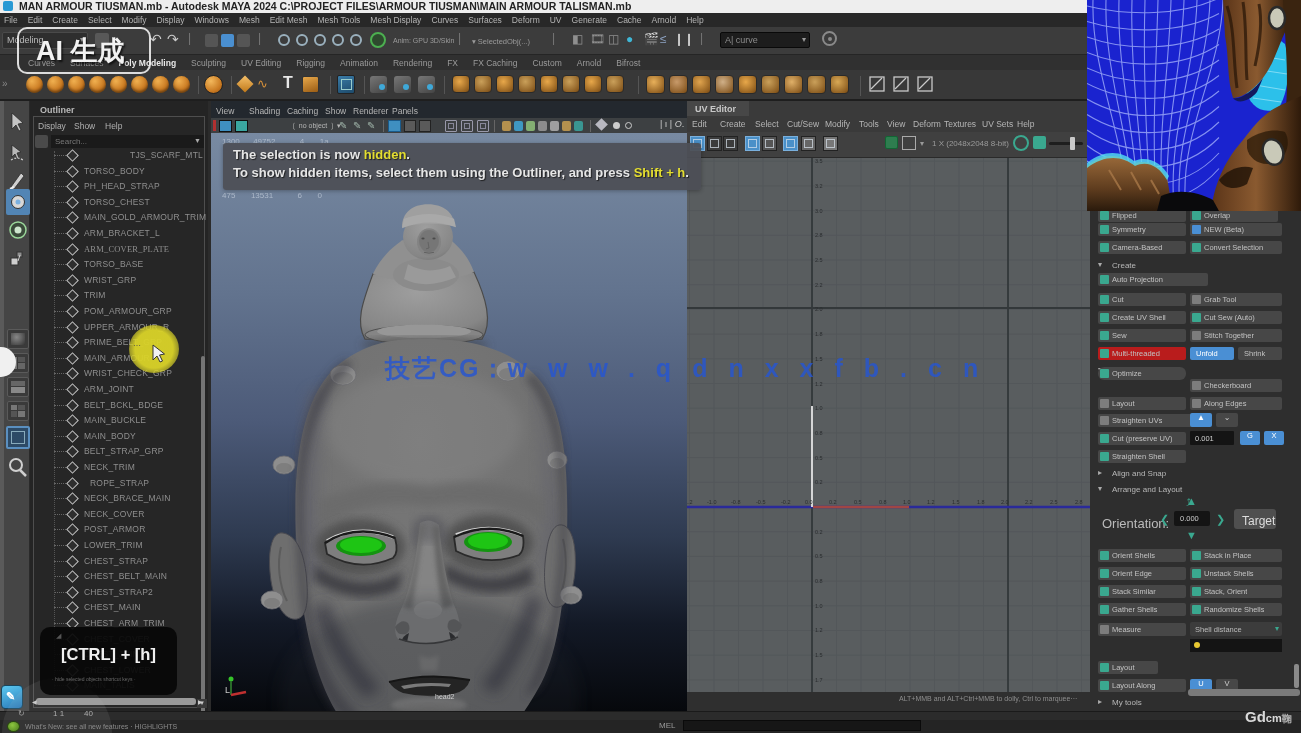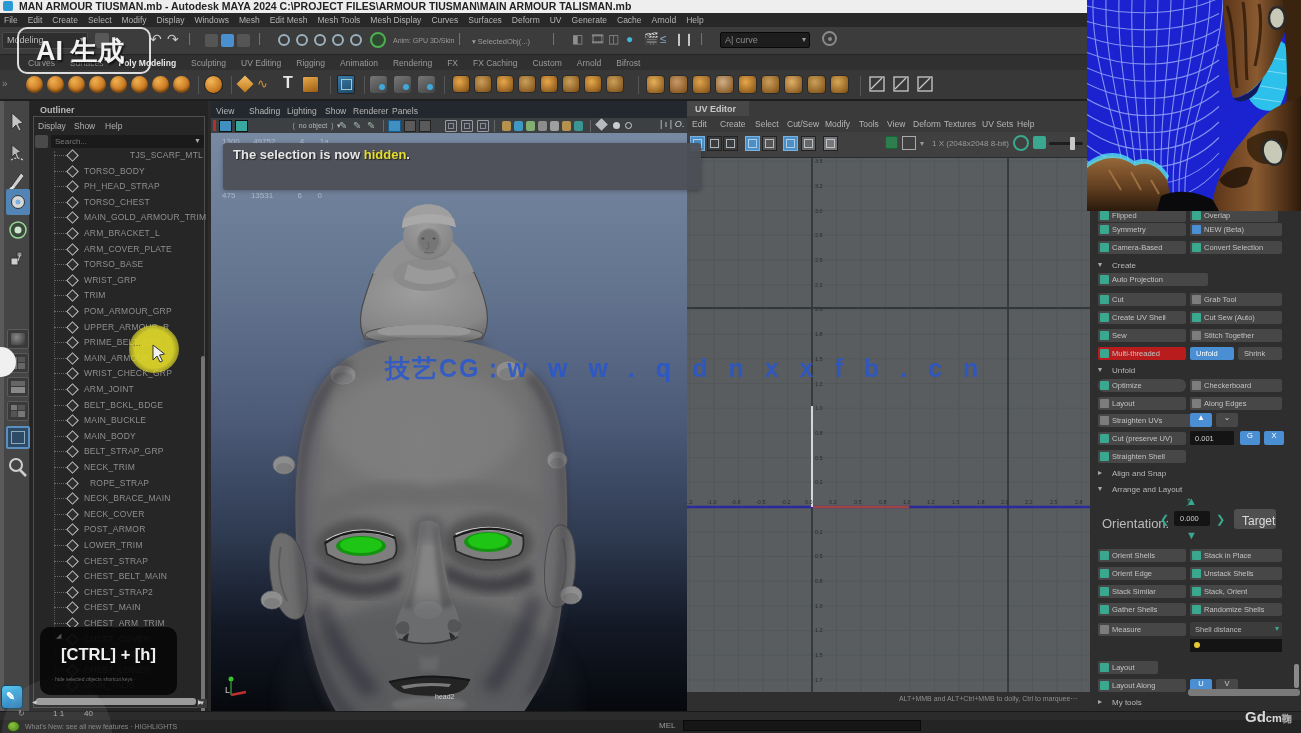--- a/index.html
+++ b/index.html
@@ -229,21 +229,21 @@
       <div style="position:absolute;left:38px;top:96.79999999999998px;width:9px;height:9px;background:#2e2e2e;border:1px solid #c0c0c0;transform:rotate(45deg);"></div>
       <div style="position:absolute;left:54px;top:95.79999999999998px;font-size:8.5px;color:#8f8f8f;letter-spacing:0.2px;">TORSO_CHEST</div>
       <div style="position:absolute;left:24px;top:116.39999999999998px;width:14px;height:1px;border-top:1px dotted #666;"></div>
       <div style="position:absolute;left:38px;top:112.39999999999998px;width:9px;height:9px;background:#2e2e2e;border:1px solid #c0c0c0;transform:rotate(45deg);"></div>
       <div style="position:absolute;left:54px;top:111.39999999999998px;font-size:8.5px;color:#8f8f8f;letter-spacing:0.2px;">MAIN_GOLD_ARMOUR_TRIM</div>
       <div style="position:absolute;left:24px;top:131.99999999999997px;width:14px;height:1px;border-top:1px dotted #666;"></div>
       <div style="position:absolute;left:38px;top:127.99999999999997px;width:9px;height:9px;background:#2e2e2e;border:1px solid #c0c0c0;transform:rotate(45deg);"></div>
       <div style="position:absolute;left:54px;top:126.99999999999997px;font-size:8.5px;color:#8f8f8f;letter-spacing:0.2px;">ARM_BRACKET_L</div>
       <div style="position:absolute;left:24px;top:147.59999999999997px;width:14px;height:1px;border-top:1px dotted #666;"></div>
       <div style="position:absolute;left:38px;top:143.59999999999997px;width:9px;height:9px;background:#2e2e2e;border:1px solid #c0c0c0;transform:rotate(45deg);"></div>
-      <div style="position:absolute;left:54px;top:142.59999999999997px;font-size:8.5px;color:#8f8f8f;letter-spacing:0.2px;">ARM_COVER_PLATE</div>
+      <div style="position:absolute;left:54px;top:142.59999999999997px;font-size:8.5px;color:#8f8f8f;letter-spacing:0.2px;font-family:Liberation Serif, serif;">ARM_COVER_PLATE</div>
       <div style="position:absolute;left:24px;top:163.19999999999996px;width:14px;height:1px;border-top:1px dotted #666;"></div>
       <div style="position:absolute;left:38px;top:159.19999999999996px;width:9px;height:9px;background:#2e2e2e;border:1px solid #c0c0c0;transform:rotate(45deg);"></div>
       <div style="position:absolute;left:54px;top:158.19999999999996px;font-size:8.5px;color:#8f8f8f;letter-spacing:0.2px;">TORSO_BASE</div>
       <div style="position:absolute;left:24px;top:178.79999999999995px;width:14px;height:1px;border-top:1px dotted #666;"></div>
       <div style="position:absolute;left:38px;top:174.79999999999995px;width:9px;height:9px;background:#2e2e2e;border:1px solid #c0c0c0;transform:rotate(45deg);"></div>
       <div style="position:absolute;left:54px;top:173.79999999999995px;font-size:8.5px;color:#8f8f8f;letter-spacing:0.2px;">WRIST_GRP</div>
       <div style="position:absolute;left:24px;top:194.39999999999995px;width:14px;height:1px;border-top:1px dotted #666;"></div>
       <div style="position:absolute;left:38px;top:190.39999999999995px;width:9px;height:9px;background:#2e2e2e;border:1px solid #c0c0c0;transform:rotate(45deg);"></div>
       <div style="position:absolute;left:54px;top:189.39999999999995px;font-size:8.5px;color:#8f8f8f;letter-spacing:0.2px;">TRIM</div>
       <div style="position:absolute;left:24px;top:209.99999999999994px;width:14px;height:1px;border-top:1px dotted #666;"></div>
@@ -324,21 +324,21 @@
       <div style="position:absolute;left:24px;top:50px;width:1px;height:540px;border-left:1px dotted #555;"></div>
       <div style="position:absolute;left:171px;top:255px;width:4px;height:436px;background:#757575;border-radius:3px;"></div>
       <div style="position:absolute;left:167px;top:598px;width:10px;height:9px;background:#3a3a3a;color:#ccc;font-size:7px;text-align:center;">▾</div>
       <div style="position:absolute;left:6px;top:597px;width:160px;height:7px;background:#9a9a9a;border-radius:3px;"></div>
       <div style="position:absolute;left:2px;top:597px;font-size:6px;color:#ccc;">◀</div>
       <div style="position:absolute;left:168px;top:597px;font-size:6px;color:#ccc;">▶</div>
     </div>
     <div class="abs" style="left:211px;top:101px;width:476px;height:610px;background:#23282e;">
       <div style="position:absolute;left:5px;top:5px;font-size:8.5px;color:#b5b5b5;">View</div>
       <div style="position:absolute;left:38px;top:5px;font-size:8.5px;color:#b5b5b5;">Shading</div>
-      <div style="position:absolute;left:76px;top:5px;font-size:8.5px;color:#b5b5b5;">Lighting</div>
+      <div style="position:absolute;left:76px;top:5px;font-size:8.5px;color:#b5b5b5;">Caching</div>
       <div style="position:absolute;left:114px;top:5px;font-size:8.5px;color:#b5b5b5;">Show</div>
       <div style="position:absolute;left:142px;top:5px;font-size:8.5px;color:#b5b5b5;">Renderer</div>
       <div style="position:absolute;left:181px;top:5px;font-size:8.5px;color:#b5b5b5;">Panels</div>
       <div style="position:absolute;left:0px;top:17px;width:476px;height:15px;background:#3d4042;"></div>
       <div style="position:absolute;left:2px;top:19px;width:3px;height:11px;background:#b03030;"></div>
       <div style="position:absolute;left:8px;top:19px;width:13px;height:12px;background:#3f8fc0;border:1px solid #111;"></div>
       <div style="position:absolute;left:24px;top:19px;width:13px;height:12px;background:#3aa6a0;border:1px solid #111;"></div>
       <div style="position:absolute;left:80px;top:21px;font-size:7px;color:#b8b8b8;">❲ no object ❳ ▾</div>
       <div style="position:absolute;left:128px;top:19px;font-size:10px;color:#9fb3a8;transform:rotate(0deg);">✎</div>
       <div style="position:absolute;left:142px;top:19px;font-size:10px;color:#9fb3a8;transform:rotate(0deg);">✎</div>
@@ -692,21 +692,21 @@
       <div style="position:absolute;left:100px;top:246px;width:44px;height:13px;background:#4a8fd4;border-radius:2px;">
         <span style="position:absolute;left:6px;top:2px;font-size:7.5px;color:#fff;">Unfold</span>
       </div>
       <div style="position:absolute;left:148px;top:246px;width:44px;height:13px;background:#474747;border-radius:2px;">
         <span style="position:absolute;left:6px;top:2px;font-size:7.5px;color:#c2c2c2;">Shrink</span>
       </div>
       <div style="position:absolute;left:0px;top:263px;width:205px;height:12px;">
         <span style="position:absolute;left:8px;top:1px;font-size:8px;color:#aaa;">▾</span>
         <span style="position:absolute;left:22px;top:1.5px;font-size:8px;color:#b8b8b8;white-space:nowrap;">Unfold</span>
       </div>
-      <div style="position:absolute;left:8px;top:278px;width:88px;height:13px;background:#474747;border-radius:6px;">
+      <div style="position:absolute;left:8px;top:266px;width:88px;height:13px;background:#474747;border-radius:6px;">
         <div style="position:absolute;left:2px;top:2px;width:9px;height:9px;background:#3aa88f;border-radius:1px;"></div>
         <span style="position:absolute;left:14px;top:2px;font-size:7.5px;color:#c2c2c2;white-space:nowrap;overflow:hidden;max-width:72px;display:inline-block;">Optimize</span>
       </div>
       <div style="position:absolute;left:100px;top:278px;width:92px;height:13px;background:#474747;border-radius:2px;">
         <div style="position:absolute;left:2px;top:2px;width:9px;height:9px;background:#7d7d7d;border-radius:1px;"></div>
         <span style="position:absolute;left:14px;top:2px;font-size:7.5px;color:#c2c2c2;white-space:nowrap;overflow:hidden;max-width:76px;display:inline-block;">Checkerboard</span>
       </div>
       <div style="position:absolute;left:8px;top:296px;width:88px;height:13px;background:#474747;border-radius:2px;">
         <div style="position:absolute;left:2px;top:2px;width:9px;height:9px;background:#7d7d7d;border-radius:1px;"></div>
         <span style="position:absolute;left:14px;top:2px;font-size:7.5px;color:#c2c2c2;white-space:nowrap;overflow:hidden;max-width:72px;display:inline-block;">Layout</span>
@@ -877,20 +877,21 @@
         <ellipse cx="190" cy="18" rx="8" ry="11" fill="#c9c9b8" stroke="#2a2a2a" stroke-width="2.5"></ellipse>
         <path d="M132,180 C140,170 154,164 166,168 L160,184 C150,190 138,190 132,180 Z" fill="#1e1206" opacity="0.8"></path>
         <path d="M0,166 C16,152 34,154 46,164 C60,158 74,166 80,178 L86,211 L0,211 Z" fill="url(#armg2)"></path>
         <path d="M0,163 C17,149 35,151 47,161 C61,155 75,163 82,176 L80,180 C72,166 60,160 48,166 C36,156 18,154 0,168 Z" fill="#55e0f0" opacity="0.8"></path>
         <path d="M22,170 l12,20 M44,172 l10,18 M64,180 l8,14" stroke="#a87848" stroke-width="2" opacity="0.8"></path>
         <path d="M74,196 C90,188 112,192 126,200 L132,211 L70,211 Z" fill="#0a0a0c"></path>
       </svg></div>
     <div class="abs" style="left:385px;top:352px;font-size:25px;font-weight:bold;color:rgba(38,86,210,0.82);letter-spacing:2px;white-space:nowrap;">技艺CG：<span style="letter-spacing:21px;">www.qdnxxfb.cn</span></div>
     <div class="abs" style="left:223px;top:143px;width:478px;height:47px;background:rgba(76,79,86,0.94);border-radius:3px;box-shadow:0 1px 4px rgba(0,0,0,0.3);"></div>
     <div class="abs" style="left:233px;top:147px;font-size:13px;font-weight:bold;color:#e6e6e6;text-shadow:1px 1px 1px rgba(20,20,20,0.8);white-space:nowrap;">The selection is now <span style="color:#e4de30;">hidden</span>.</div>
+    <div class="abs" style="left:233px;top:165px;font-size:13px;font-weight:bold;color:#e6e6e6;text-shadow:1px 1px 1px rgba(20,20,20,0.8);white-space:nowrap;">To show hidden items, select them using the Outliner, and press <span style="color:#e4de30;">Shift + h</span>.</div>
     <div class="abs" style="left:17px;top:27px;width:134px;height:47px;border:2px solid rgba(235,235,235,0.92);border-radius:10px;"></div>
     <div class="abs" style="left:36px;top:33px;font-size:27px;font-weight:bold;color:#f2f2f2;text-shadow:1.5px 1.5px 2px rgba(0,0,0,0.65);white-space:nowrap;">AI 生成</div>
     <div class="abs" style="left:129px;top:325px;width:50px;height:48px;border-radius:50%;background:radial-gradient(circle,rgba(218,211,40,0.95) 55%,rgba(218,211,40,0.55) 75%,rgba(218,211,40,0) 100%);"></div>
     <svg class="abs" style="left:148px;top:343px;" width="22" height="24">
       <path d="M5 2 L5 17 L9 13 L12 19 L14.5 18 L11.5 12 L16.5 11 Z" fill="#f2f2f2" stroke="#333" stroke-width="1"></path>
     </svg>
     <div class="abs" style="left:133px;top:341px;font-size:8px;color:#555;">⋯</div>
     <div class="abs" style="left:-14px;top:347px;width:30px;height:30px;border-radius:50%;background:#f0f0f0;"></div>
     <div class="abs" style="left:40px;top:627px;width:137px;height:68px;background:rgba(8,8,8,0.93);border-radius:10px;"></div>
     <div class="abs" style="left:40px;top:645px;width:137px;text-align:center;font-size:16.5px;font-weight:bold;color:#f0f0f0;white-space:nowrap;">[CTRL] + [h]</div>

